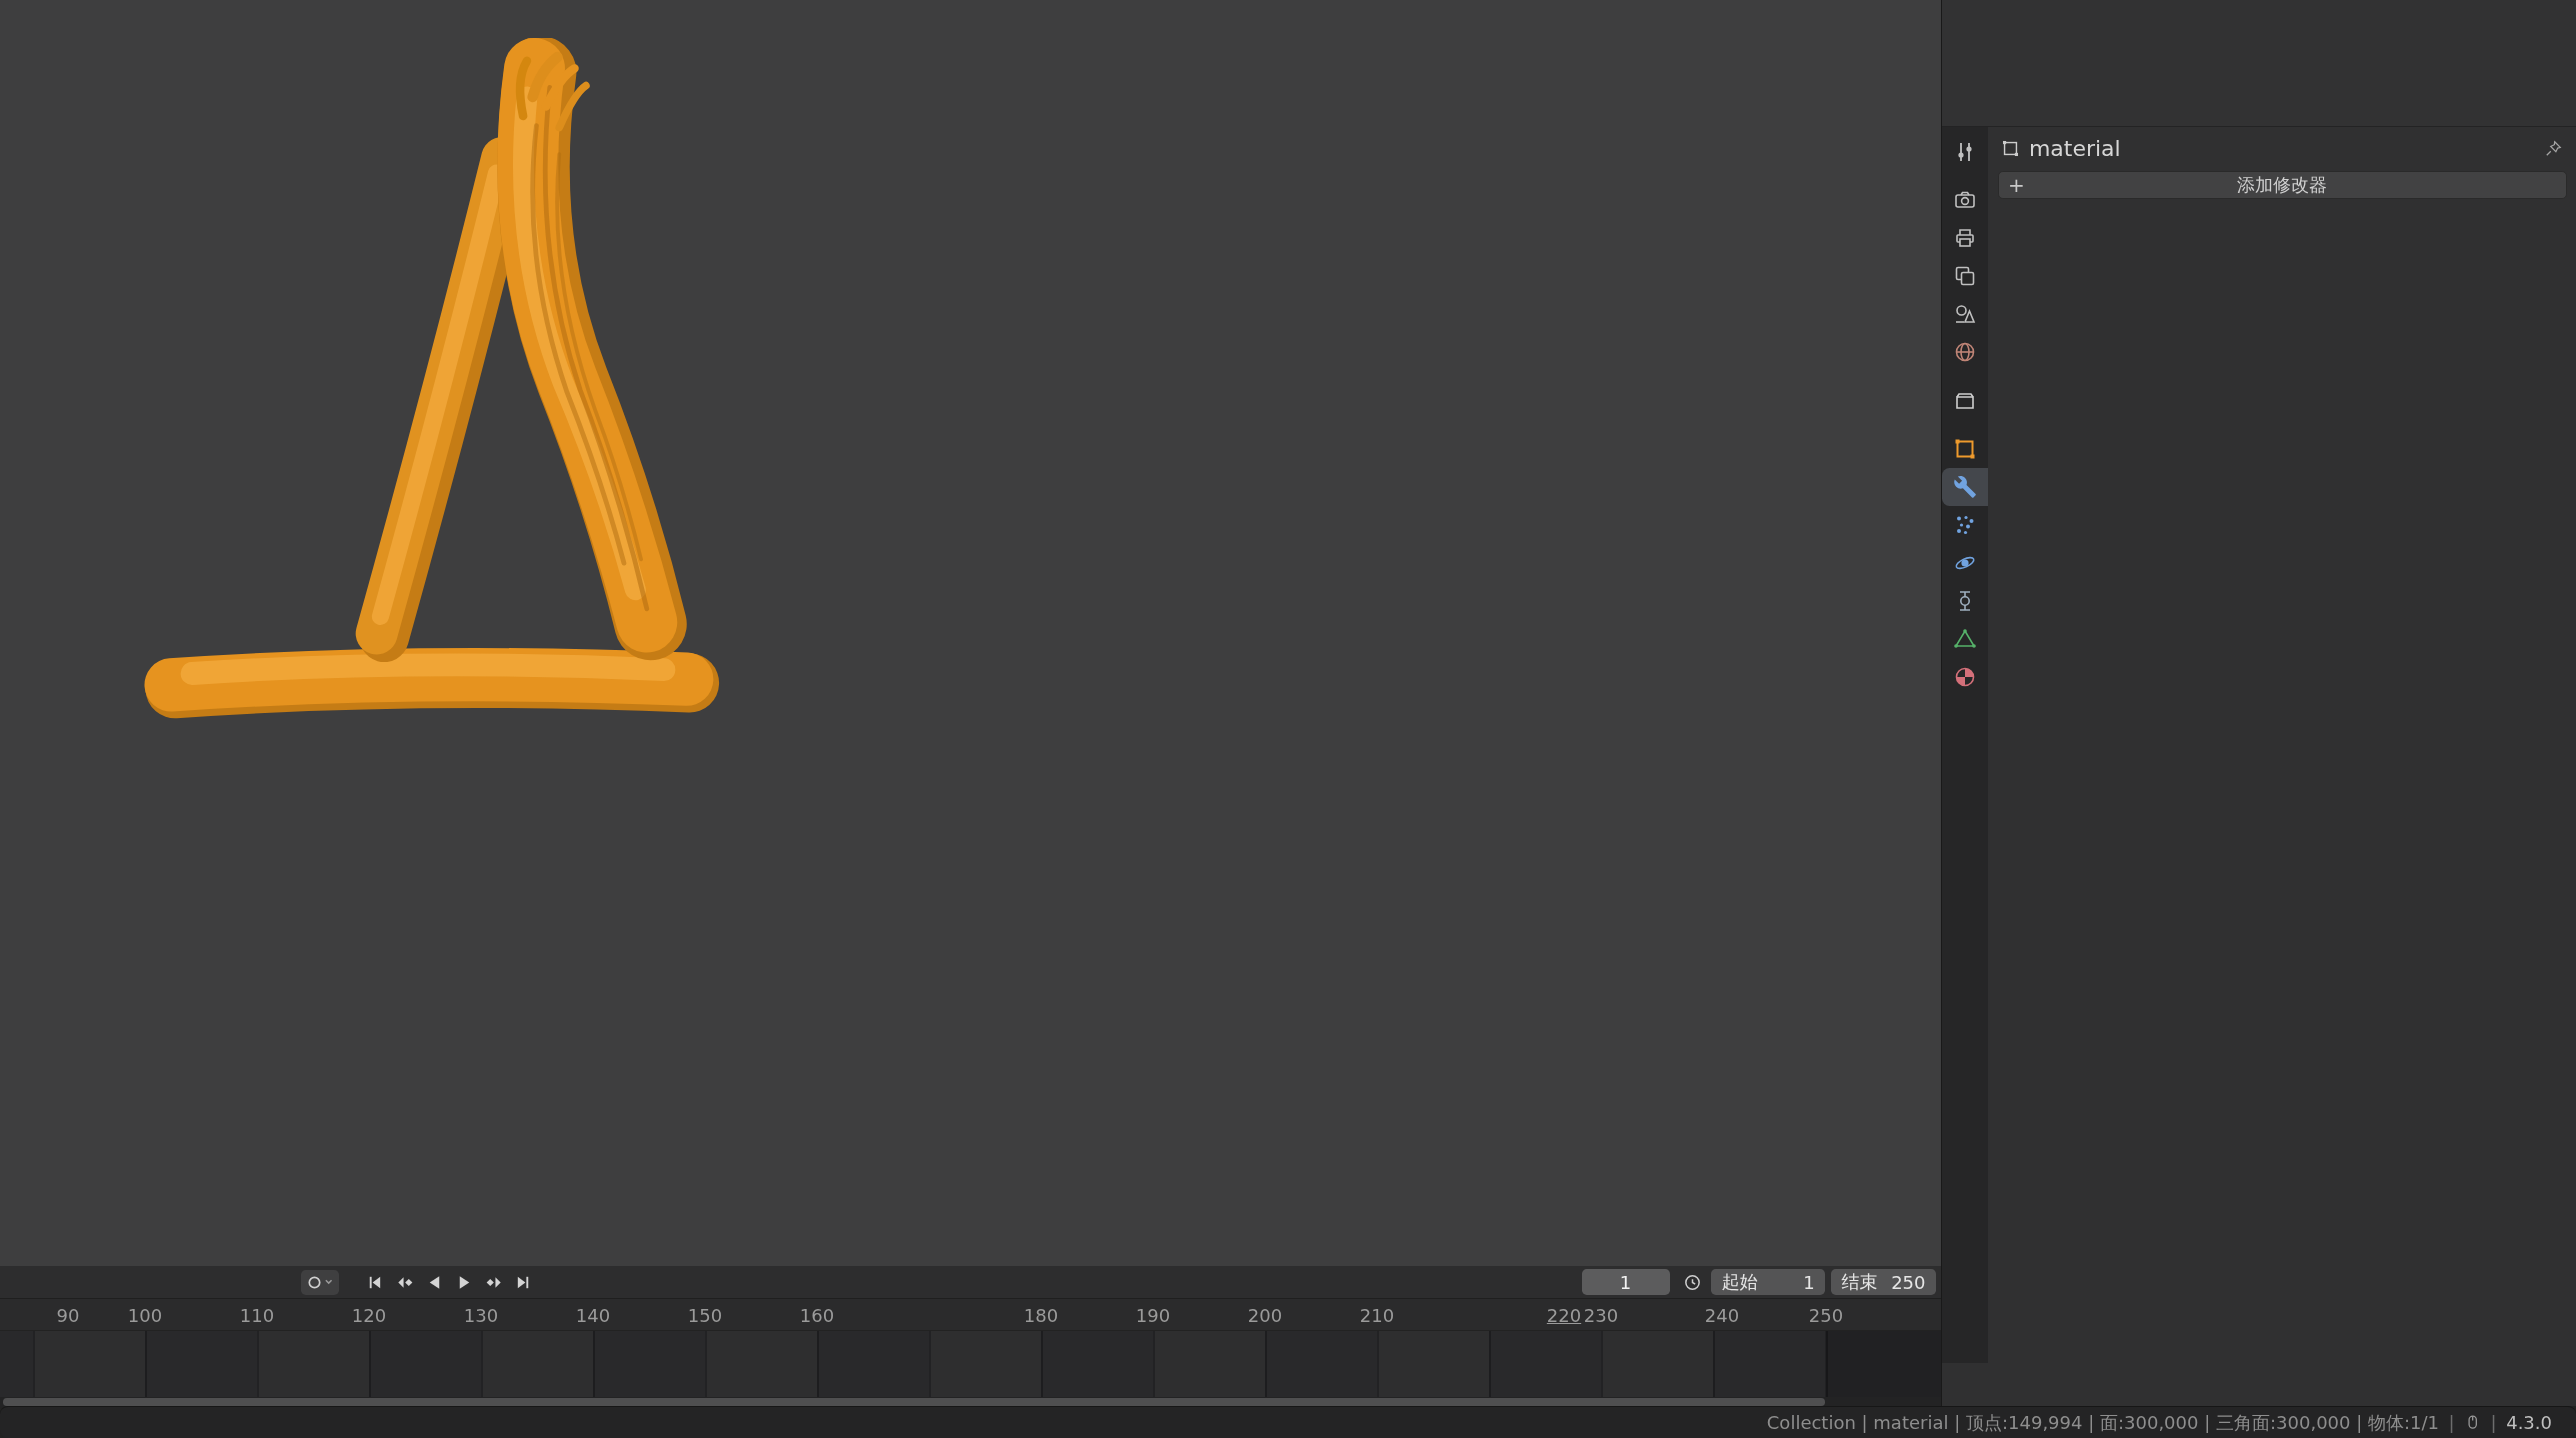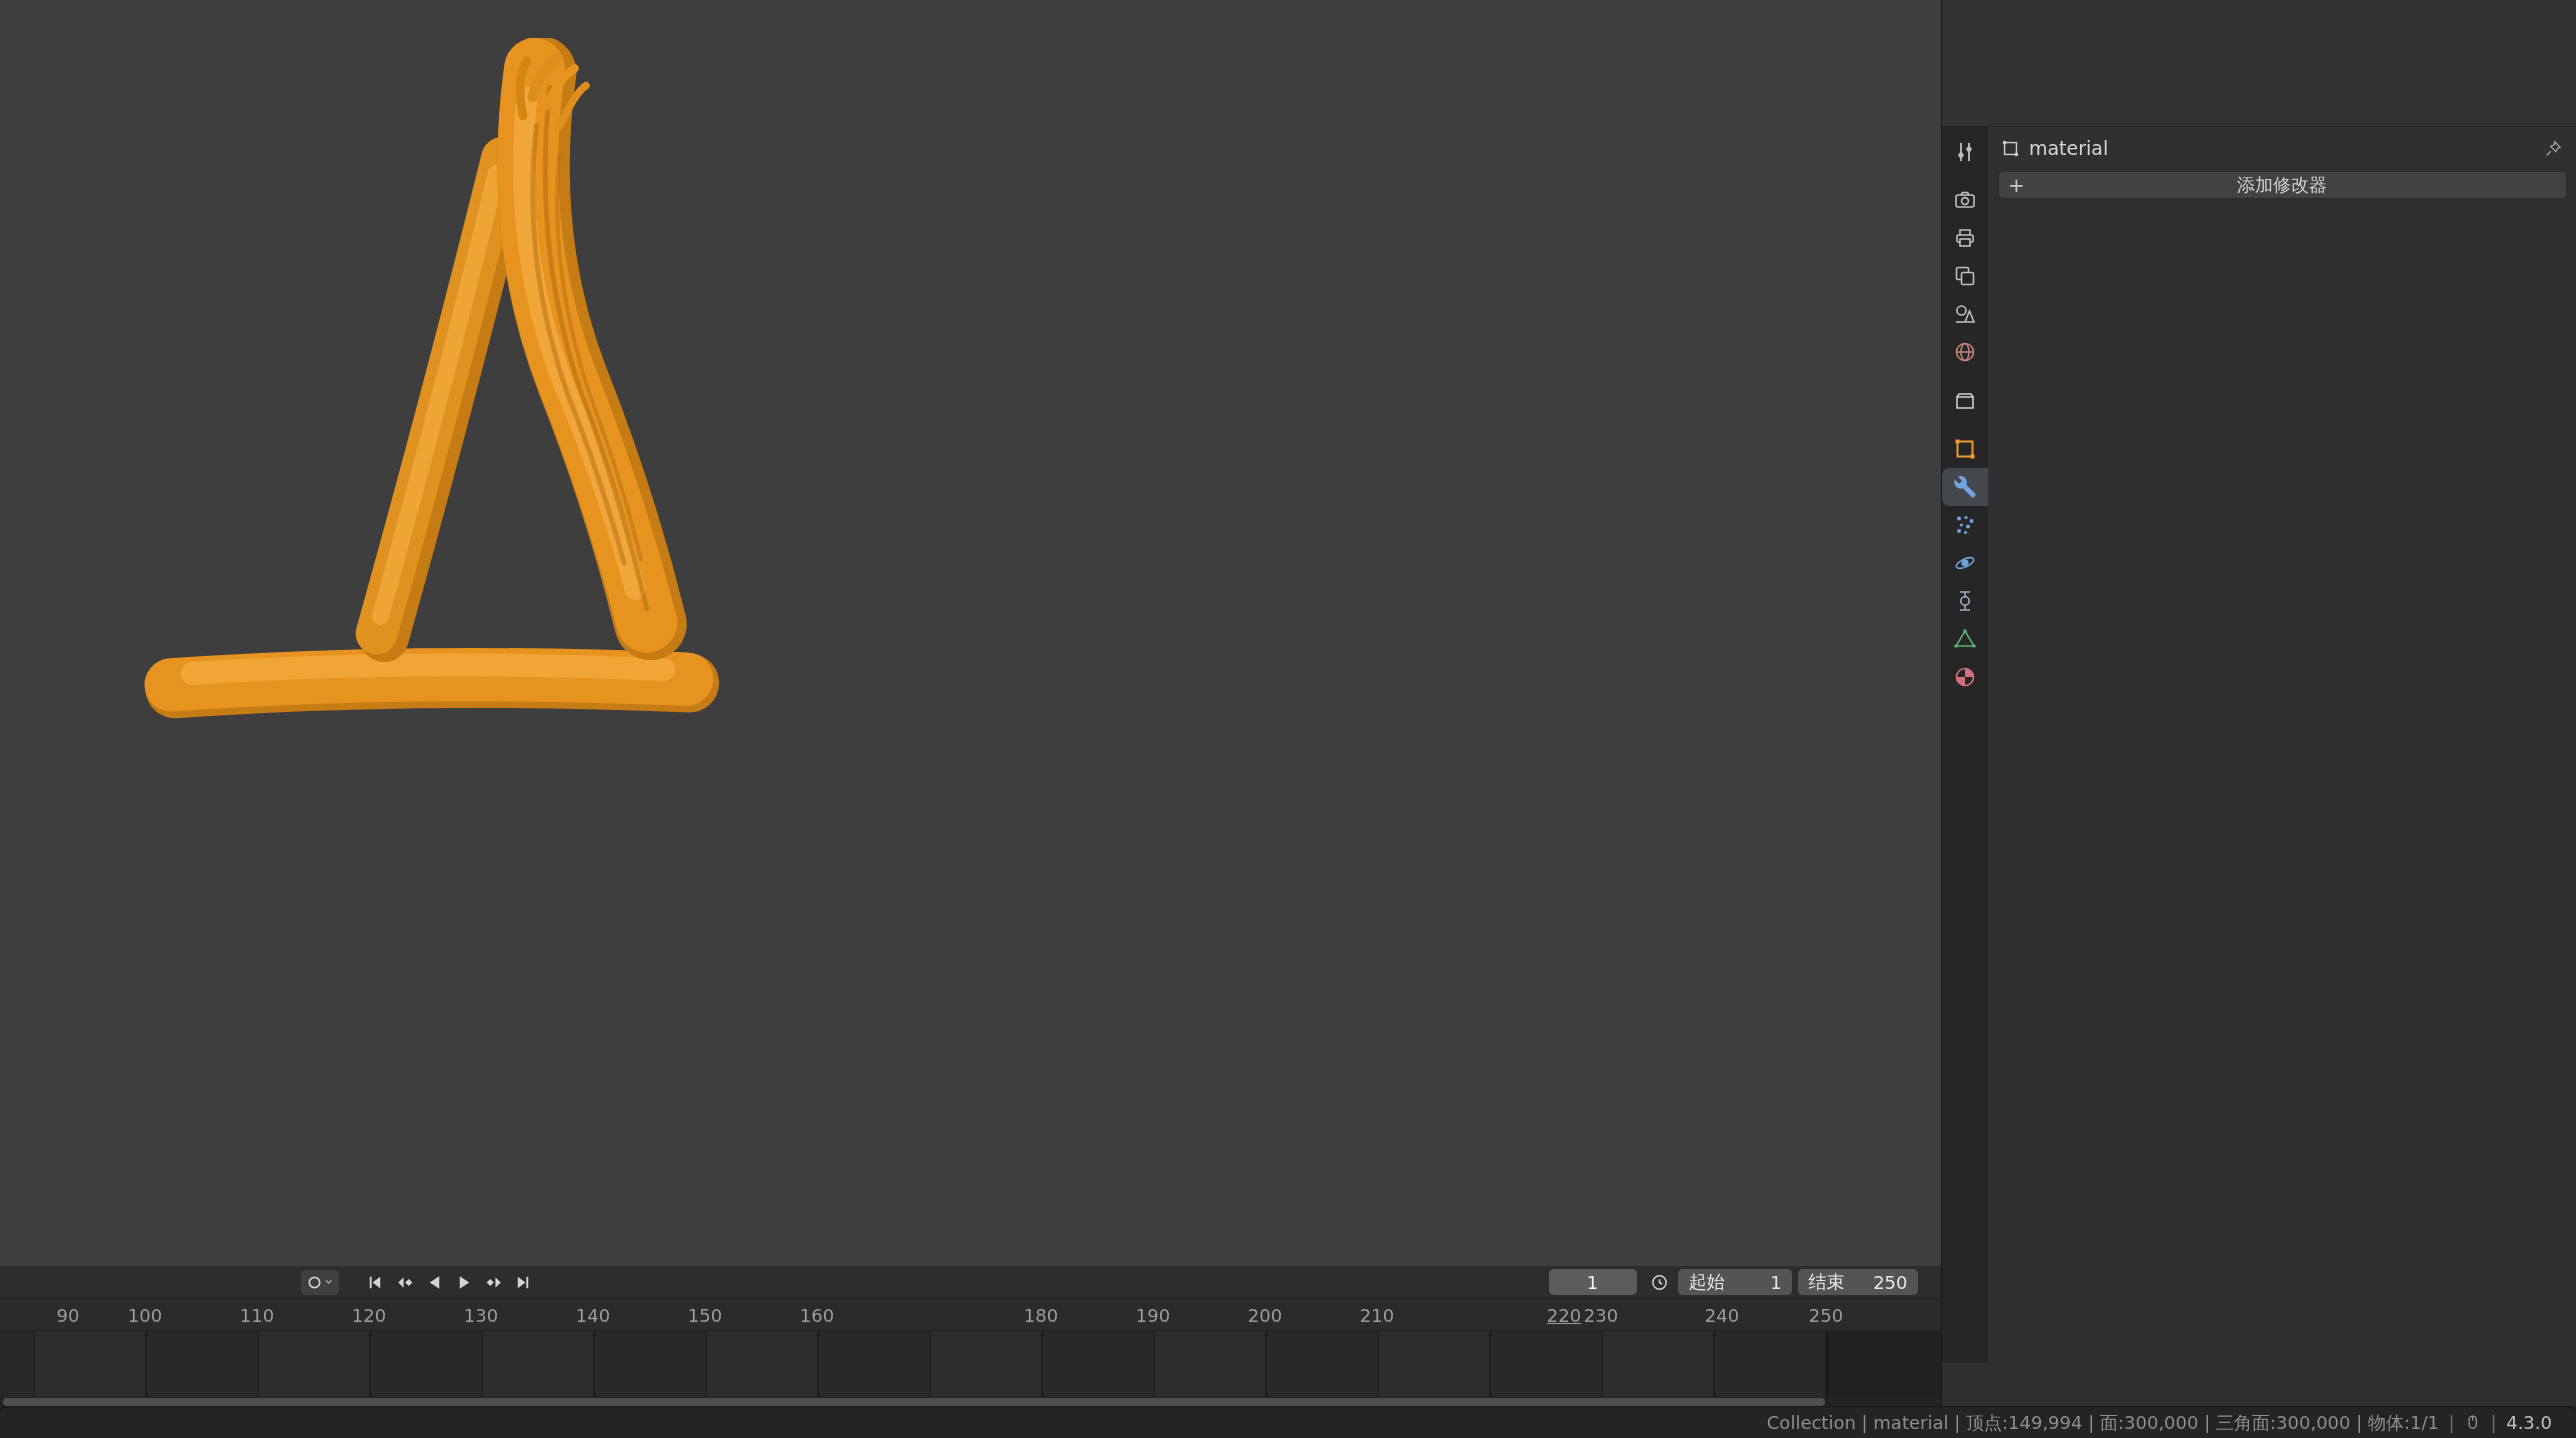--- a/index.html
+++ b/index.html
@@ -15,21 +15,21 @@
   .timeline { position:absolute; left:0; top:1266px; width:1941px; height:141px; background:#262627; }
   .tl-header { height:33px; background:#2d2d2e; border-bottom:1px solid #1f1f1f; display:flex; align-items:center; }
   .autokey { margin-left:301px; display:flex; align-items:center; background:#3f3f40; border-radius:4.8px; height:25px; padding:0 4.8px; }
   .playback { margin-left:23px; display:flex; align-items:center; gap:3.8px; }
   .pb-btn { width:26px; height:25px; display:flex; align-items:center; justify-content:center; border-radius:3.8px; }
   .tl-spacer { flex:1; }
   .frame-field { width:88px; height:26px; background:#5c5c5d; border-radius:4.8px; display:flex; align-items:center; justify-content:center; color:#f2f2f2; font-size:18px; }
   .clock-btn { margin:0 9.5px 0 13.3px; display:flex; align-items:center; }
   .range-field { height:26px; background:#545455; border-radius:4.8px; display:flex; align-items:center; justify-content:space-between; padding:0 10.5px; color:#e6e6e6; font-size:18px; }
   .start-field { width:114px; margin-right:5.7px; }
-  .end-field { width:120px; margin-right:23px;align-items:center; }
+  .end-field { width:105px; margin-right:5px;align-items:center; }
   .tl-ruler { position:relative; height:32px; background:#2b2b2c; border-bottom:1px solid #222; }
   .tick-label { position:absolute; top:5.7px; transform:translateX(-50%); color:#9b9b9b; font-size:18px; white-space:nowrap; }
   .tl-tracks { position:relative; height:66px; background:#29292b; overflow:hidden; }
   .gridline { position:absolute; top:0; bottom:0; width:1.9px; background:rgba(0,0,0,0.28); }
   .altcol { position:absolute; top:0; bottom:0; background:rgba(255,255,255,0.022); }
   .range-end-shade { position:absolute; top:0; bottom:0; left:1825px; right:0; background:rgba(0,0,0,0.18); }
   .tl-scroll { position:relative; height:9.5px; background:#232324; }
   .tl-thumb { position:absolute; left:2.9px; top:1px; width:1822px; height:7.6px; background:#4f4f50; border-radius:3.8px; }
 
   
@@ -45,21 +45,21 @@
   .props-header { height:43px; background:#2d2d2e; border-bottom:1px solid #252526; display:flex; align-items:center; padding:0 11.4px; }
   .editor-select { display:flex; align-items:center; gap:2.9px; padding:1.9px 3.8px; border-radius:3.8px; }
   .search-box { margin:0 auto; width:164px; height:26px; background:#1e1e1f; border:1px solid #161616; border-radius:3.8px;
                 display:flex; align-items:center; padding:0 7.6px; gap:6.7px; color:#8f8f8f; font-size:17px; }
   .props-main { display:flex; height:1236px; }
   .tab-strip { width:46px; background:#262627; padding-top:5.7px; }
   .tab { width:46px; height:38px; display:flex; align-items:center; justify-content:center; }
   .tab.active { background:#44474c; border-radius:7.6px 0 0 7.6px; }
   .tab-gap { height:10.5px; }
   .content { flex:1; background:#303031; }
-  .crumb-row { height:42px; display:flex; align-items:center; padding:0 13.3px; gap:8.6px; color:#d6d6d6; font-size:19px; }
+  .crumb-row { height:42px; display:flex; align-items:center; padding:0 13.3px; gap:8.6px; color:#d6d6d6; font-size:22px; }
   .pin { margin-left:auto; display:flex; }
   .addmod-row { padding:1.9px 9.5px 0 9.5px; }
   .addmod-btn { position:relative; height:28.5px; background:#424243; border:1px solid #2a2a2a; border-radius:4.8px;
                 display:flex; align-items:center; justify-content:center; color:#d0d0d0; font-size:18px; }
   .addmod-plus { position:absolute; left:9.5px; top:1px; color:#c8c8c8; font-size:20px; }
   svg { display:block; }
 </style>
 </head>
 <body>
 

